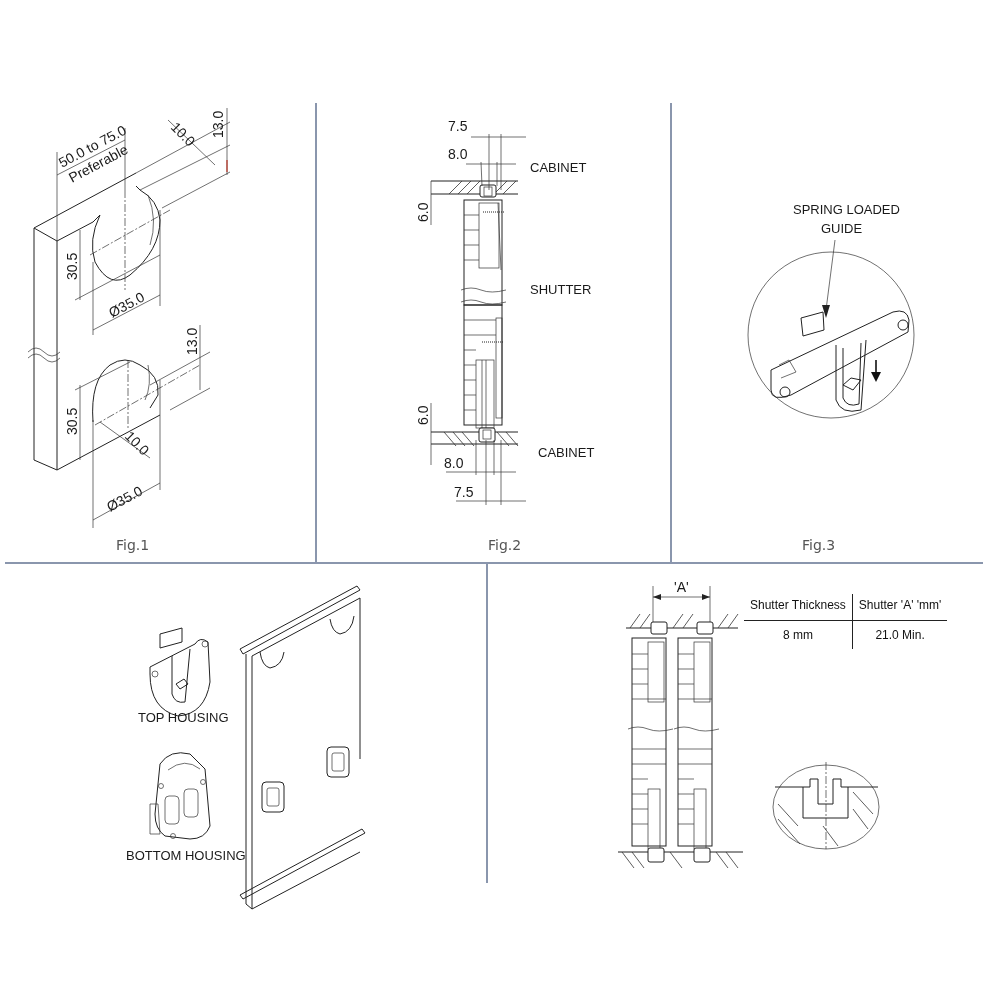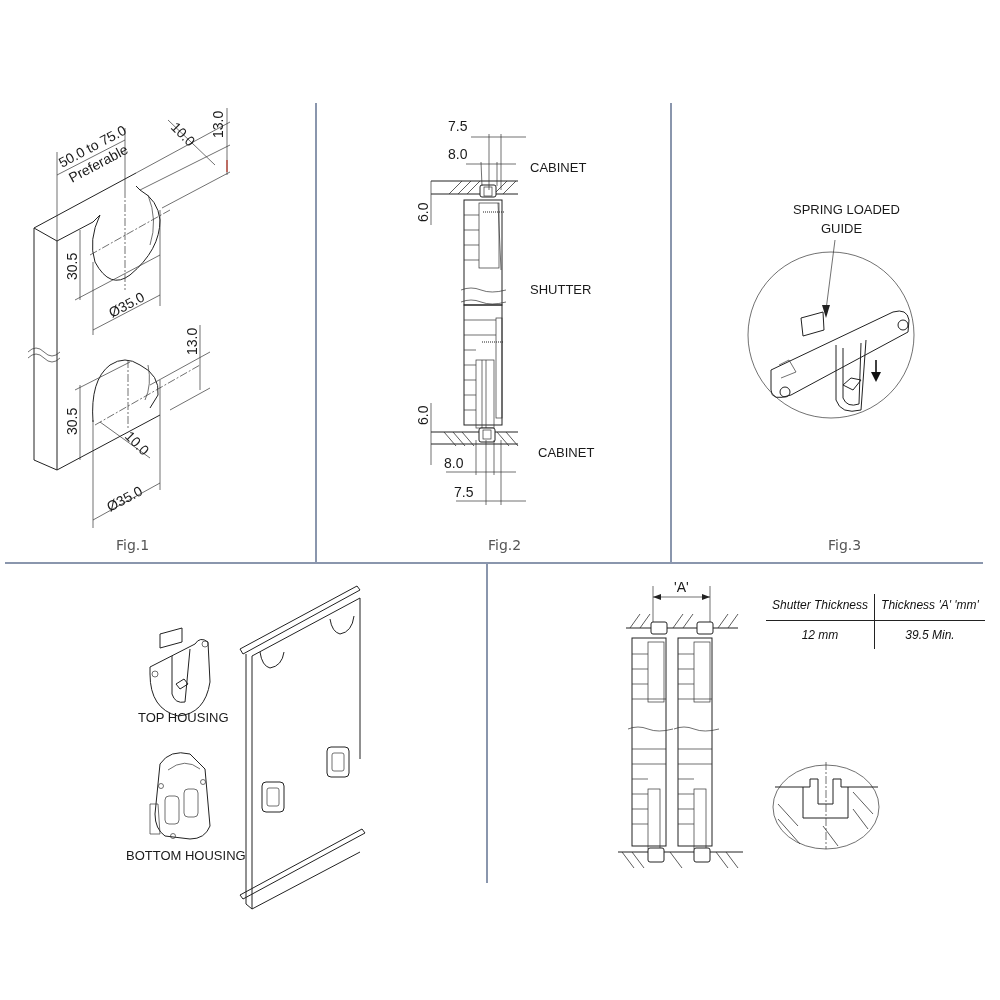--- a/index.html
+++ b/index.html
@@ -10,22 +10,22 @@
   svg { position: absolute; left: 0; top: 0; overflow: visible; }
   svg text { font-family: "Liberation Sans", sans-serif; fill: #1a1a1a; }
   .dim { font-size: 14px; }
   .label { font-size: 13px; }
   .ln { stroke: #222; stroke-width: 1; fill: none; }
   .thin { stroke: #333; stroke-width: 0.7; fill: none; }
   .cl { stroke: #333; stroke-width: 0.7; fill: none; stroke-dasharray: 8 2 2 2; }
   .hatch { stroke: #333; stroke-width: 0.8; }
   .fill-w { fill: #fff; stroke: #222; stroke-width: 1; }
   .fig-caption { position: absolute; font-size: 14px; color: #555; font-family: "DejaVu Sans", sans-serif; }
-  .spec-table { position: absolute; left: 766px; top: 594px; border-collapse: collapse;
-                font-family: "Liberation Sans", sans-serif; font-size: 12px; color: #111; font-style: italic; }
+  .spec-table { position: absolute; left: 744px; top: 594px; border-collapse: collapse;
+                font-family: "Liberation Sans", sans-serif; font-size: 12px; color: #111; }
   .spec-table th { font-weight: normal; padding: 4px 6px 8px 6px; text-align: center; }
   .spec-table td { padding: 7px 6px; text-align: center; }
   .spec-table .c1 { border-right: 1px solid #222; }
   .spec-table tr.r1 td { border-top: 1px solid #222; }
   .spec-table tr.r2 td { border-top: 1px solid #222; }
 </style>
 </head>
 <body>
 
 <div class="divider" style="left:315px; top:103px; width:1.5px; height:459px;"></div>
@@ -199,21 +199,21 @@
       <circle class="ln" cx="232" cy="325" r="5"></circle>
       <circle class="ln" cx="114" cy="392" r="5"></circle>
       <path class="ln" d="M165 345 L165 400 Q170 415 190 410 L195 340"></path>
       <path class="ln" d="M172 348 L172 398 Q176 408 188 404 L190 343"></path>
       <path class="ln" d="M172 385 L180 378 L190 380 L182 390 Z"></path>
       <path d="M205 360 L205 375" stroke="#111" stroke-width="1.6"></path>
       <path d="M200 372 L205 382 L210 372 Z" fill="#111"></path>
       <path class="thin" d="M108 365 L118 360 L125 372 L110 378"></path>
     </g>
   </svg>
-  <div class="fig-caption" style="left:157px; top:537px;">Fig.3</div>
+  <div class="fig-caption" style="left:131px; top:537px;">Fig.3</div>
 </div>
 
 <div class="panel" style="left:0; top:564px; width:486px; height:436px;">
   <svg width="486" height="436">
 
     <g>
       <path class="ln" d="M150 110 Q150 145 178 152 Q205 150 210 118 L208 78 Q200 72 195 80 L150 103 Z"></path>
       <path class="ln" d="M160 70 L182 64 L182 78 L160 84 Z"></path>
       <path class="ln" d="M172 92 L172 130 Q175 140 185 138 L190 85"></path>
       <path class="ln" d="M176 120 L184 115 L188 120 L180 125 Z"></path>
@@ -329,20 +329,20 @@
       <line class="hatch" x1="365" y1="228" x2="385" y2="250"></line>
       <line class="hatch" x1="365" y1="245" x2="380" y2="265"></line>
     </g>
   </svg>
 </div>
 
 <table class="spec-table">
   <tbody>
       <tr>
     <th class="c1">Shutter Thickness</th>
-    <th>Thickness 'A' 'mm'</th>
+    <th>Shutter 'A' 'mm'</th>
   </tr>
   <tr class="r1">
-    <td class="c1">12 mm</td>
-    <td>39.5 Min.</td>
+    <td class="c1">8 mm</td>
+    <td>21.0 Min.</td>
   </tr>
 </tbody>
   </table>
 
 </body></html>

